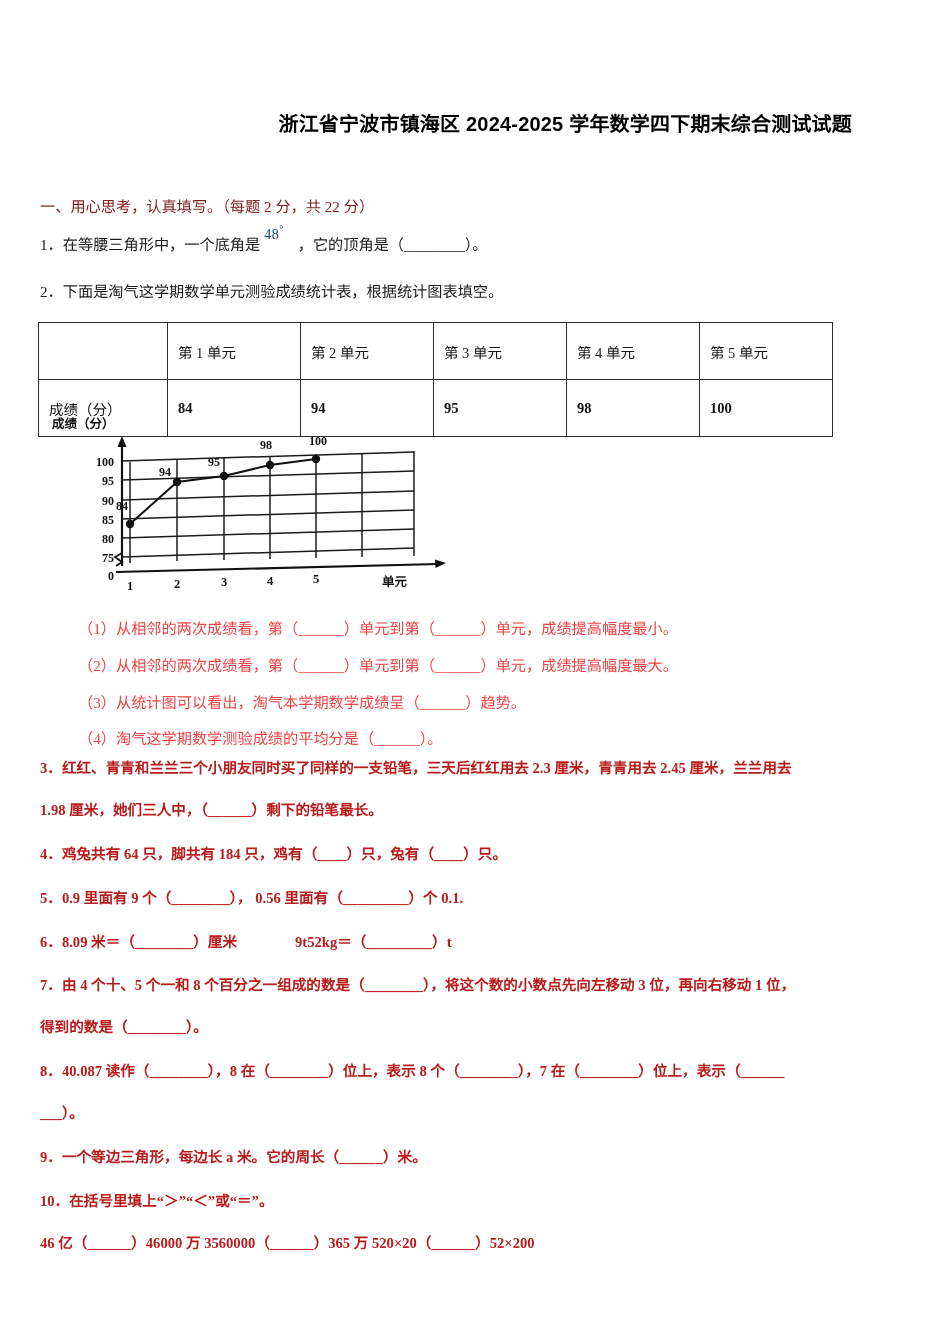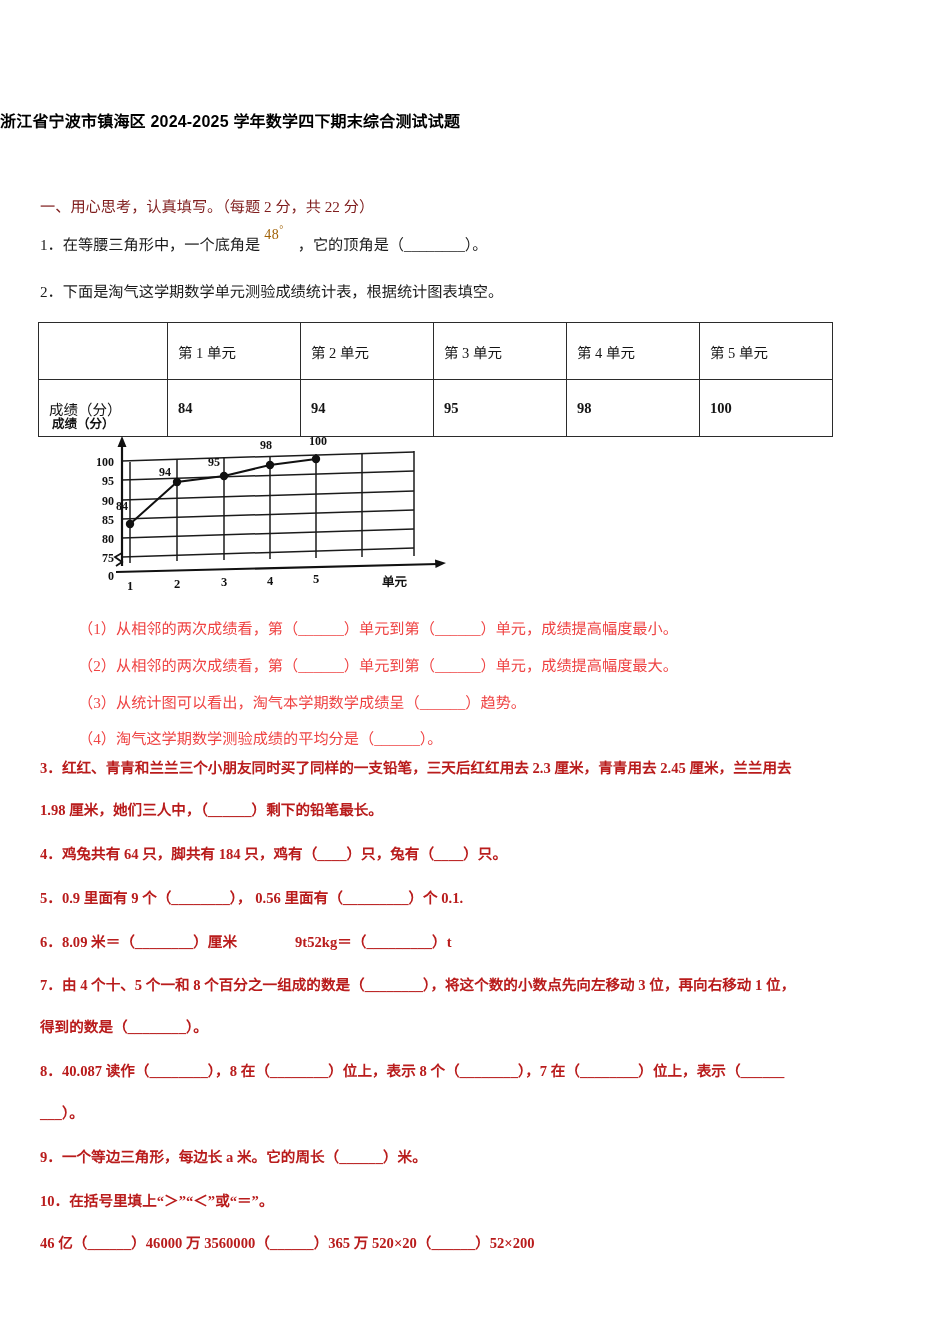--- a/index.html
+++ b/index.html
@@ -21,24 +21,24 @@
     inset: 0;
     padding: 0;
   }
 
   
   .doc-title {
     position: absolute;
     left: 0;
     top: 108px;
     width: 852px;
-    text-align: left;
+    text-align: right;
     font-family: "Liberation Sans", "DejaVu Sans", sans-serif;
     font-weight: bold;
-    font-size: 16px;
+    font-size: 20px;
     letter-spacing: 0.2px;
     color: #000;
     white-space: nowrap;
   }
 
   
   .content {
     position: absolute;
     left: 40px;
     top: 196px;
@@ -58,21 +58,21 @@
     line-height: 1.5;
     margin: 0 0 14px 0;
     color: #7f1d1d;
   }
 
   .q1 { margin: 0 0 10px 0; position: relative; }
 
   .sup-angle {
     font-family: "Liberation Serif", "DejaVu Serif", serif;
     font-size: 14px;
-    color: #a16207;
+    color: #0c4a6e;
     position: relative;
     top: -11px;
     padding: 0 14px 0 4px;
     letter-spacing: 0.5px;
   }
   .sup-angle .deg { font-size: 10px; vertical-align: super; }
 
   .q2 { margin: 24px 0 10px 0; }
 
   

